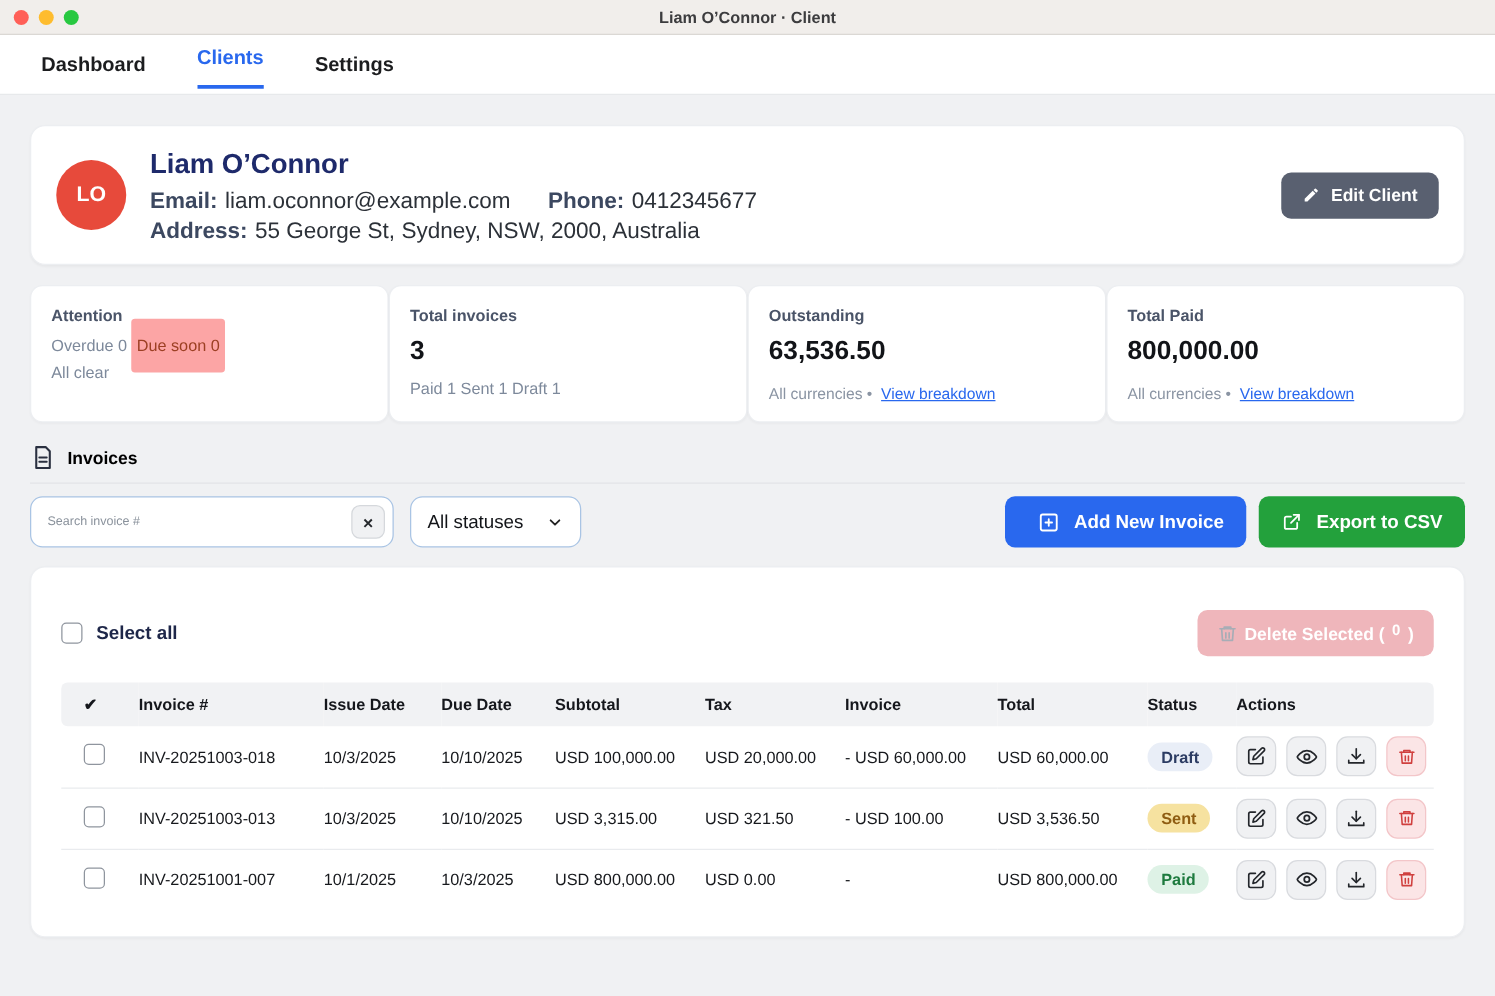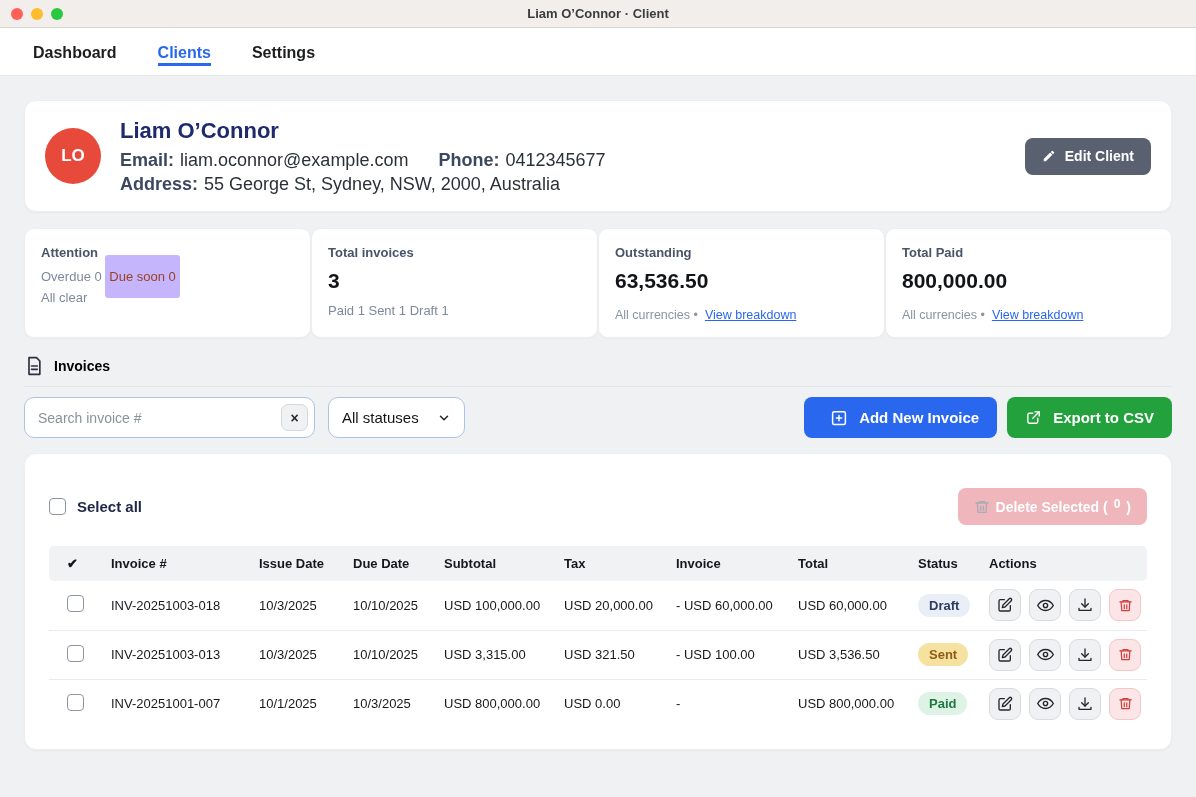--- a/index.html
+++ b/index.html
@@ -20,21 +20,21 @@
   .light.red { background: #ff5f57; }
   .light.yellow { background: #febc2e; }
   .light.green { background: #28c840; }
   .titlebar-title { font-size: 13px; font-weight: bold; color: #3c3c3e; }
   
   .nav {
     height: 48px; background: #fff; border-bottom: 1px solid #e7e9eb;
     display: flex; align-items: center; padding: 0 33px; gap: 41px;
   }
   .nav-item { font-size: 16px; font-weight: bold; color: #1c1d1f; padding: 6px 0 4px; cursor: default; }
-  .nav-item.active { color: var(--accent-blue, #1a6ef5); border-bottom: 3px solid var(--accent-blue, #1a6ef5); padding-bottom: 1px; }
+  .nav-item.active { color: var(--accent-blue, #1a6ef5); border-bottom: 3px solid var(--accent-blue, #1a6ef5); padding-bottom: 12px; }
   
   .client-card {
     margin: 24px 24px 0; background: #fff; border: 1px solid #eceef1; border-radius: 12px;
     padding: 20px 20px; display: flex; align-items: center; height: 112px;
     box-shadow: 0 1px 2px rgba(0,0,0,0.04);
   }
   .avatar {
     width: 56px; height: 56px; border-radius: 50%; background: var(--avatar-red, #e74a3b);
     color: #fff; font-weight: bold; font-size: 17px; display: flex; align-items: center; justify-content: center;
     flex: 0 0 56px;
@@ -50,34 +50,34 @@
     display: flex; align-items: center; gap: 9px; cursor: pointer; font-family: inherit;
   }
   
   .stats { display: flex; margin: 16px 24px 0; }
   .stat-card {
     flex: 1; background: #fff; border: 1px solid #eceef1; border-radius: 10px;
     padding: 16px 16px; height: 110px; box-shadow: 0 1px 2px rgba(0,0,0,0.03);
   }
   .stat-title { font-size: 13px; font-weight: bold; color: #4a5468; margin-bottom: 9px; }
   .stat-sub { font-size: 13px; color: #7d899b; margin-top: 6px; }
-  .due-soon { background: #c4b5fd; color: #9c3f23; padding: 14px 4px; border-radius: 3px; }
+  .due-soon { background: #fca5a5; color: #9c3f23; padding: 14px 4px; border-radius: 3px; }
   .stat-value { font-size: 21px; font-weight: bold; color: #121418; }
   .stat-note { font-size: 12.5px; color: #8a94a3; margin-top: 15px; display: flex; align-items: center; gap: 7px; }
   .stat-link { color: var(--accent-blue, #1a6ef5); text-decoration: underline; font-weight: 500; cursor: pointer; }
   
   .section-head { margin: 18px 24px 0; display: flex; align-items: center; gap: 10px; }
   .section-title { font-size: 14px; font-weight: bold; color: #000000; }
   .section-rule { border: none; border-top: 1px solid #e2e4e8; margin: 10px 24px 0; }
   
   .filter-row { margin: 10px 24px 0; display: flex; align-items: center; height: 41px; }
   .search-wrap { position: relative; width: 291px; height: 41px; }
   .search-input {
     width: 100%; height: 41px; border: 1.5px solid #a9c4e4; border-radius: 10px;
-    padding: 0 44px 0 13px; font-size: 14px; color: #b91c1c; font-family: inherit; outline: none; background:#fff;
+    padding: 0 44px 0 13px; font-size: 10px; color: #b91c1c; font-family: inherit; outline: none; background:#fff;
   }
   .search-input::placeholder { color: #8a929c; }
   .clear-btn {
     position: absolute; right: 7px; top: 7px; width: 27px; height: 27px;
     background: #f0f1f3; border: 1px solid #d5d8dc; border-radius: 7px;
     font-size: 14px; font-weight: bold; color: #25282c; display: flex; align-items: center; justify-content: center;
     cursor: pointer; font-family: inherit;
   }
   .status-select {
     margin-left: 13px; width: 137px; height: 41px; border: 1.5px solid #a9c4e4; border-radius: 10px;

